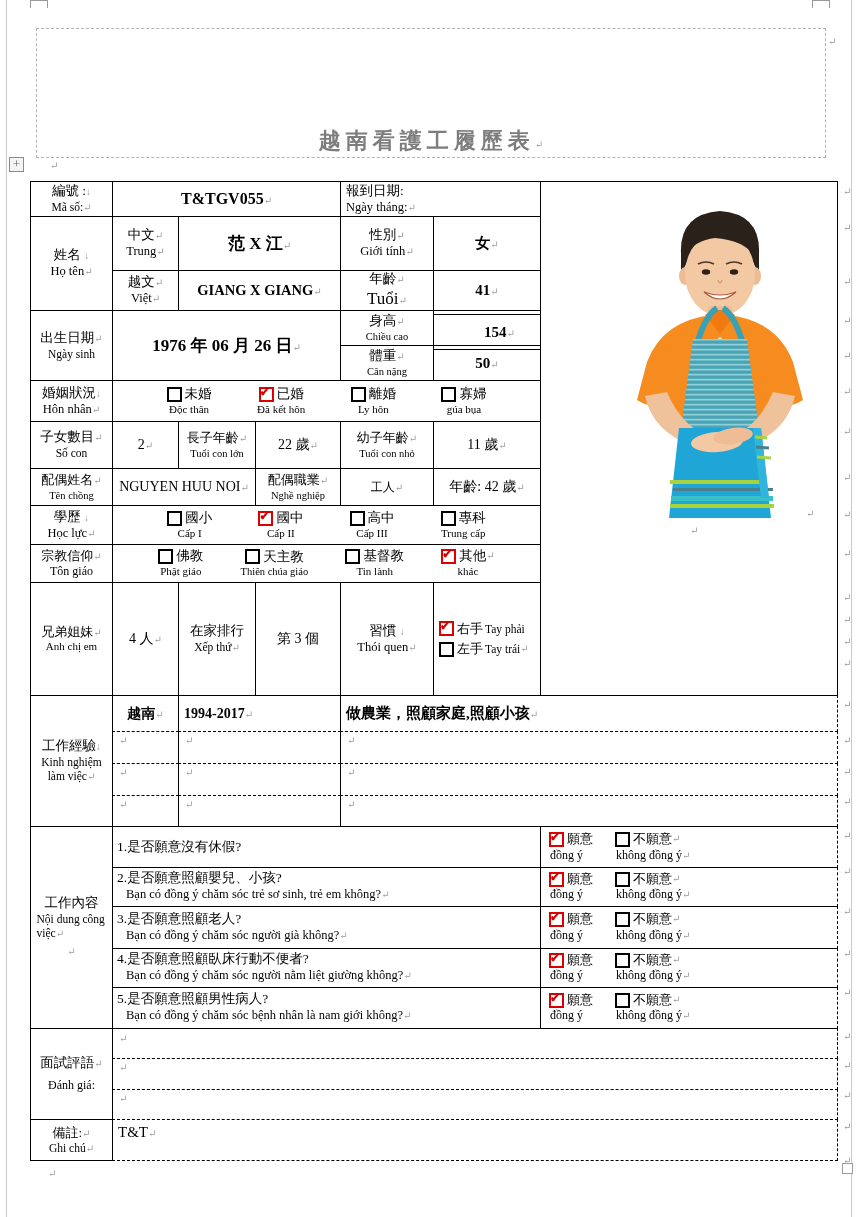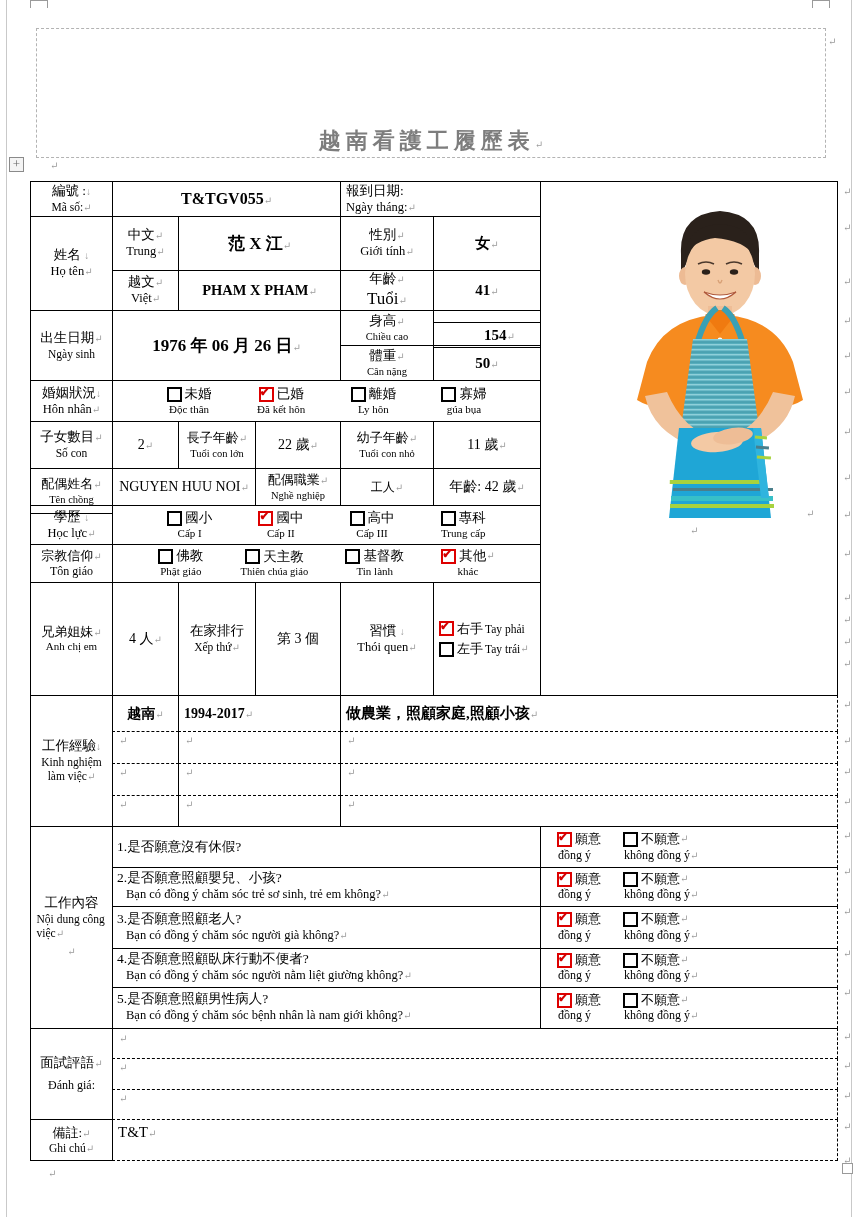--- a/index.html
+++ b/index.html
@@ -30,21 +30,21 @@
   .cb.checked{border-color:#dd0000;}
   .cb.checked::before{content:"✔";position:absolute;left:-1px;top:-3px;color:#d40000;
       font-size:12px;font-weight:bold;line-height:12px;}
   .optrow{flex-direction:row;justify-content:space-evenly;align-items:center;padding:0 8px;}
   .opt2{display:flex;flex-direction:column;align-items:center;}
   .opt2 .l1{display:flex;align-items:center;font-size:13.5px;}
   .opt2 .l2{font-size:11px;}
   .qcell{align-items:flex-start;justify-content:center;text-align:left;padding:1px 4px;}
   .qzh{font-size:13.5px;}
   .qvi{font-size:12.5px;padding-left:9px;}
-  .acell{flex-direction:row;justify-content:flex-start;align-items:center;gap:22px;padding-left:16px;}
+  .acell{flex-direction:row;justify-content:flex-start;align-items:center;gap:22px;padding-left:8px;}
   .aopt{display:flex;flex-direction:column;align-items:flex-start;}
   .aopt .l1{display:flex;align-items:center;font-size:13px;}
   .aopt .l2{font-size:12px;padding-left:1px;}
   .habit-opt{display:flex;align-items:center;font-size:13px;}
   .habit-opt .vi{margin-left:2px;}
   .move-handle{position:absolute;left:9px;top:157px;width:13px;height:13px;border:1px solid #8a8a8a;
       color:#666;font-size:13px;line-height:11px;text-align:center;background:#f4f4f4;}
   .move-handle::before{content:"+";}
   .resize-handle{position:absolute;left:842px;top:1163px;width:9px;height:9px;border:1px solid #9a9a9a;background:#fff;}
   .wexp-place{font-weight:bold;font-size:14px;}
@@ -159,42 +159,42 @@
     <div class="vi" style="font-size:12.5px;"><span>Giới tính</span><span class="pm"></span></div>
   </div>
   <div class="cell" style="left:433px;top:216px;width:108px;height:55px;">
     <div class="val"><span>女</span><span class="pm"></span></div>
   </div>
   <div class="cell" style="left:112px;top:270px;width:67px;height:41px;">
     <div class="zh"><span>越文</span><span class="pm"></span></div>
     <div class="vi" style="font-size:12.5px;"><span>Việt</span><span class="pm"></span></div>
   </div>
   <div class="cell" style="left:178px;top:270px;width:163px;height:41px;">
-    <div class="val" style="font-size:14.5px;"><span>PHAM X PHAM</span><span class="pm"></span></div>
+    <div class="val" style="font-size:14.5px;"><span>GIANG X GIANG</span><span class="pm"></span></div>
   </div>
   <div class="cell" style="left:340px;top:270px;width:94px;height:41px;">
     <div class="zh"><span>年齡</span><span class="pm"></span></div>
     <div class="vi" style="font-size:17px;"><span>Tuổi</span><span class="pm"></span></div>
   </div>
   <div class="cell" style="left:433px;top:270px;width:108px;height:41px;">
     <div class="val"><span>41</span><span class="pm"></span></div>
   </div>
 
   <div class="cell" style="left:30px;top:310px;width:83px;height:71px;">
     <div class="zh"><span>出生日期</span><span class="pm"></span></div>
     <div class="vi">Ngày sinh</div>
   </div>
   <div class="cell" style="left:112px;top:310px;width:229px;height:71px;">
     <div class="val big"><span>1976 年 06 月 26 日</span><span class="pm"></span></div>
   </div>
   <div class="cell" style="left:340px;top:310px;width:94px;height:36px;">
     <div class="zh"><span>身高</span><span class="pm"></span></div>
     <div class="vi" style="font-size:10.5px;">Chiều cao</div>
   </div>
-  <div class="cell" style="left:433px;top:322px;width:108px;height:26px;padding-left:25px;">
+  <div class="cell" style="left:433px;top:314px;width:108px;height:36px;padding-left:25px;">
     <div class="val"><span>154</span><span class="pm"></span></div>
   </div>
   <div class="cell" style="left:340px;top:345px;width:94px;height:36px;">
     <div class="zh"><span>體重</span><span class="pm"></span></div>
     <div class="vi" style="font-size:10.5px;">Cân nặng</div>
   </div>
   <div class="cell" style="left:433px;top:345px;width:108px;height:36px;">
     <div class="val"><span>50</span><span class="pm"></span></div>
   </div>
 
@@ -248,21 +248,21 @@
     <div style="font-size:14px;"><span>22 歲</span><span class="pm"></span></div>
   </div>
   <div class="cell" style="left:340px;top:421px;width:94px;height:48px;">
     <div class="zh" style="font-size:13px;"><span>幼子年齡</span><span class="pm"></span></div>
     <div class="vi" style="font-size:10.5px;">Tuổi con nhỏ</div>
   </div>
   <div class="cell" style="left:433px;top:421px;width:108px;height:48px;">
     <div style="font-size:14px;"><span>11 歲</span><span class="pm"></span></div>
   </div>
 
-  <div class="cell" style="left:30px;top:468px;width:83px;height:46px;justify-content:center;">
+  <div class="cell" style="left:30px;top:468px;width:83px;height:38px;justify-content:center;">
     <div class="zh" style="font-size:13px;"><span>配偶姓名</span><span class="pm"></span></div>
     <div class="vi" style="font-size:10.5px;">Tên chồng</div>
   </div>
   <div class="cell" style="left:112px;top:468px;width:144px;height:38px;">
     <div style="font-size:14px;"><span>NGUYEN HUU NOI</span><span class="pm"></span></div>
   </div>
   <div class="cell" style="left:255px;top:468px;width:86px;height:38px;">
     <div class="zh" style="font-size:13px;"><span>配偶職業</span><span class="pm"></span></div>
     <div class="vi" style="font-size:10.5px;">Nghề nghiệp</div>
   </div>

